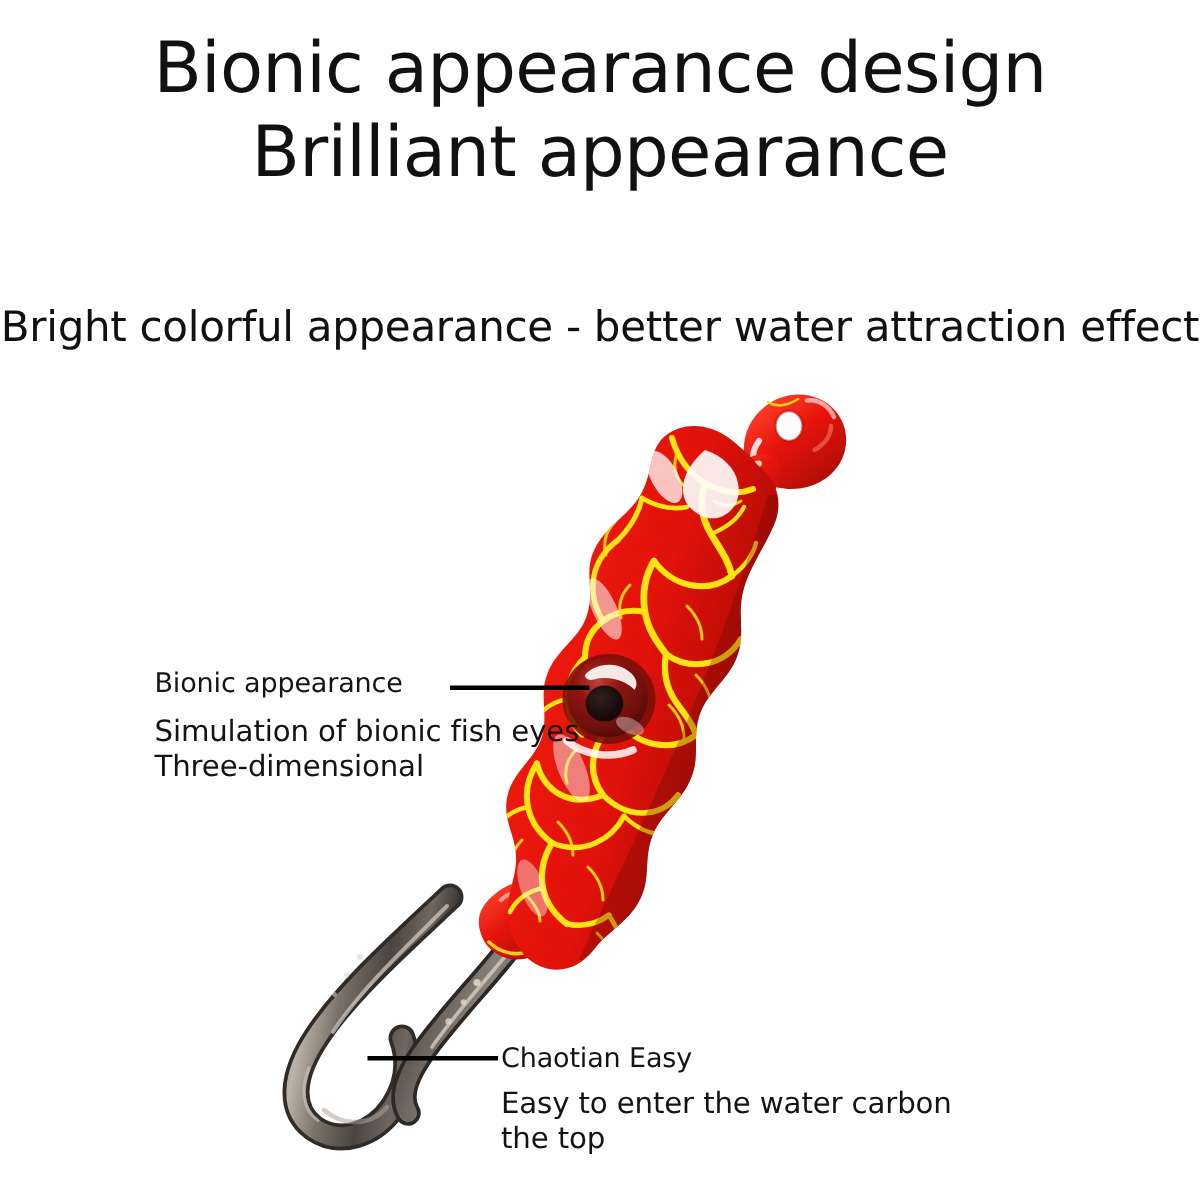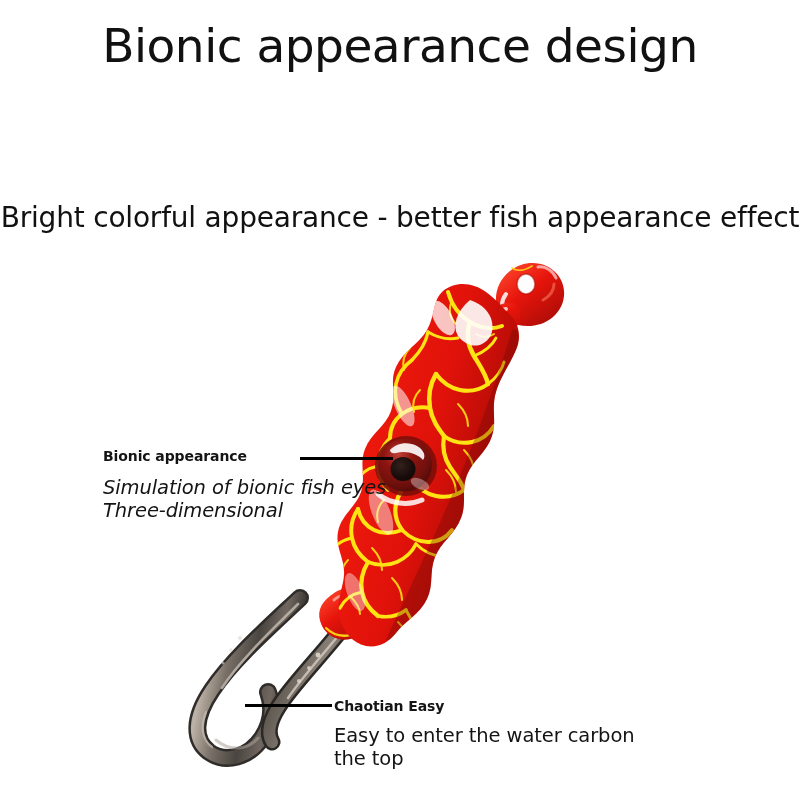--- a/index.html
+++ b/index.html
@@ -50,35 +50,34 @@
   }
 
   
   .callout {
     position: absolute;
     color: #141414;
     font-family: "DejaVu Sans", "Liberation Sans", sans-serif;
     white-space: nowrap;
   }
   .callout .callout-title {
-    font-size: 14px;
+    font-size: 18px;
     line-height: 26px;
     letter-spacing: -0.1px;
-    font-weight: bold;
   }
   .callout .callout-line {
     font-size: 19.5px;
     line-height: 23px;
     letter-spacing: -0.1px;
   }
   #callout-bionic {
     left: 103px;
     top: 443px;
   }
-  #callout-bionic .callout-body { margin-top: 7px; font-style: italic; }
+  #callout-bionic .callout-body { margin-top: 7px; }
   #callout-hook {
     left: 334px;
     top: 693px;
   }
   #callout-hook .callout-body { margin-top: 5px; }
 
   
   .leader {
     position: absolute;
     background: #000000;
@@ -106,22 +105,23 @@
   }
   #lure svg { display: block; }
 </style>
 </head>
 <body>
 
 <div id="page">
 
   <div class="headline" id="title-line-1">Bionic appearance design</div>
 
-
-  <div class="headline" id="subtitle">Bright colorful appearance - better fish appearance effect</div>
+  <div class="headline" id="title-line-2">Brilliant appearance</div>
+
+  <div class="headline" id="subtitle">Bright colorful appearance - better water attraction effect</div>
 
   <div id="lure">
     <svg width="800" height="800" viewBox="0 0 800 800" xmlns="http://www.w3.org/2000/svg">
       <defs>
 
         <linearGradient id="gBody" x1="0" y1="0" x2="1" y2="0.55">
           <stop offset="0%" stop-color="#FF3A22"></stop>
           <stop offset="22%" stop-color="#F01A0D"></stop>
           <stop offset="58%" stop-color="#E0120A"></stop>
           <stop offset="85%" stop-color="#B50C06"></stop>

